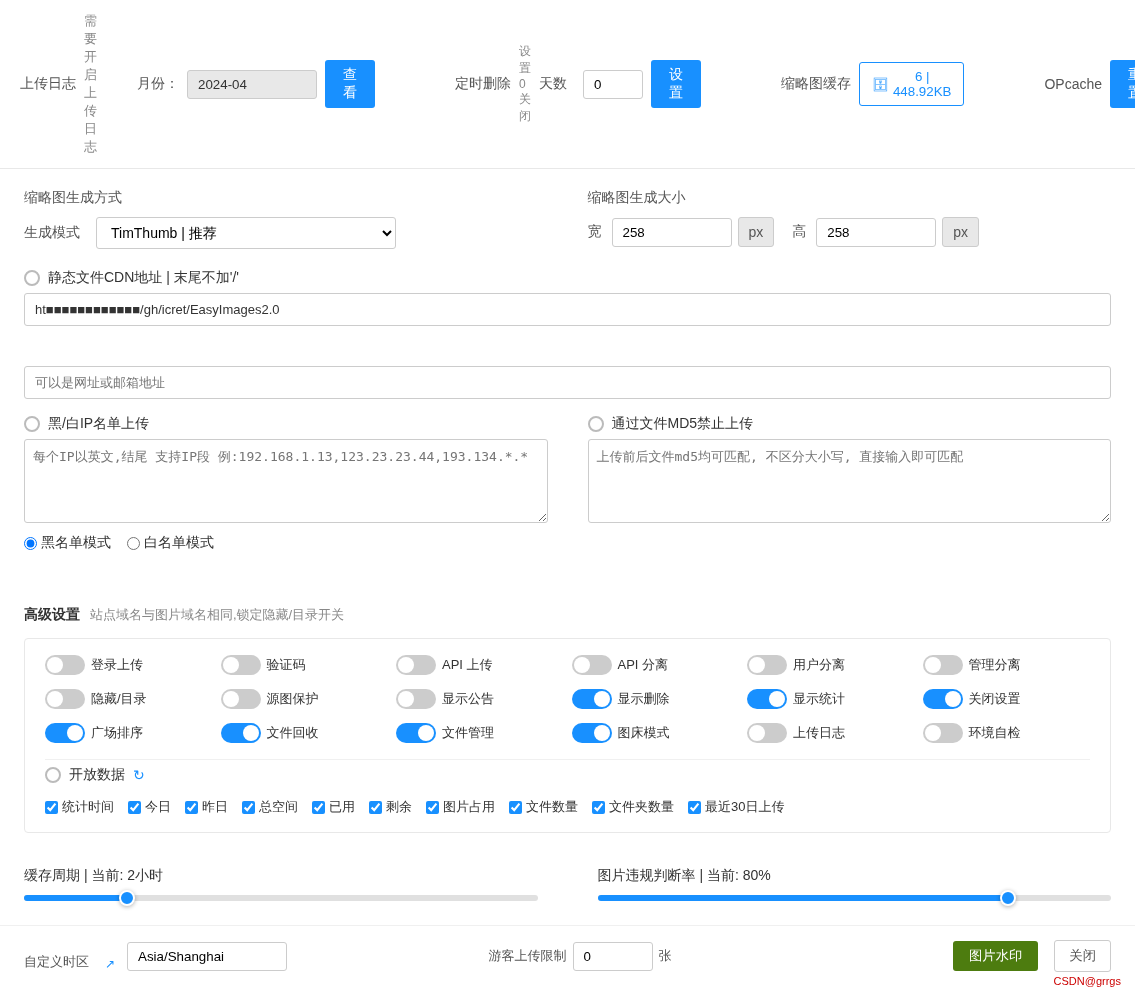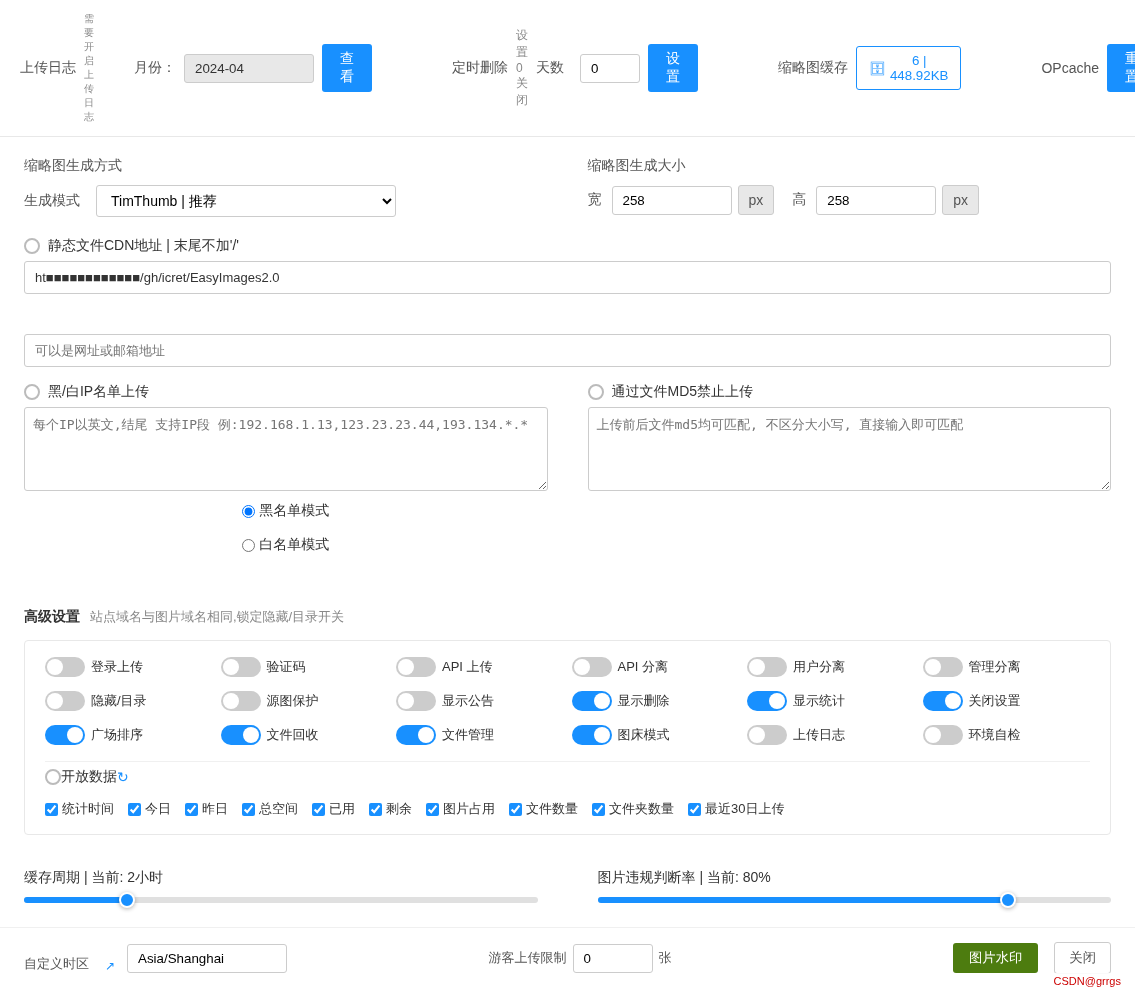--- a/index.html
+++ b/index.html
@@ -154,21 +154,20 @@
       border-radius: 3px;
       padding: 8px 10px;
       font-size: 13px;
       color: #333;
     }
     .radio-mode-row {
       display: flex;
       align-items: center;
       gap: 16px;
       margin-top: 8px;
-      flex-direction: column;
     }
 
     
     .adv-section {
       padding: 14px 24px;
       background: #fff;
     }
     .adv-title {
       font-size: 14px;
       color: #333;
@@ -237,20 +236,21 @@
     .toggle-label {
       font-size: 13px;
       color: #333;
       white-space: nowrap;
     }
 
     
     .open-data-row {
       display: flex;
       align-items: center;
+      gap: 8px;
       margin-bottom: 14px;
       padding-top: 6px;
       border-top: 1px solid #f0f0f0;
     }
     .refresh-icon {
       color: #1890ff;
       cursor: pointer;
       font-size: 14px;
     }
     .checkbox-group {
@@ -367,21 +367,21 @@
   </style>
 </head>
 <body>
 
 <div class="page-wrapper">
 
   <div class="top-bar">
 
     <div class="top-bar-section">
       <span class="top-label">上传日志</span>
-      <span style="font-size:10px;color:#888;">需要开启上传日志</span>
+      <span style="font-size:13px;color:#888;">需要开启上传日志</span>
     </div>
     <div class="top-bar-section">
       <span class="top-label">月份：</span>
       <input type="text" class="month-input" value="2024-04" style="">
       <button class="btn-blue">查看</button>
     </div>
     <div class="divider-v"></div>
 
     <div class="top-bar-section">
       <span class="top-label">定时删除</span>

